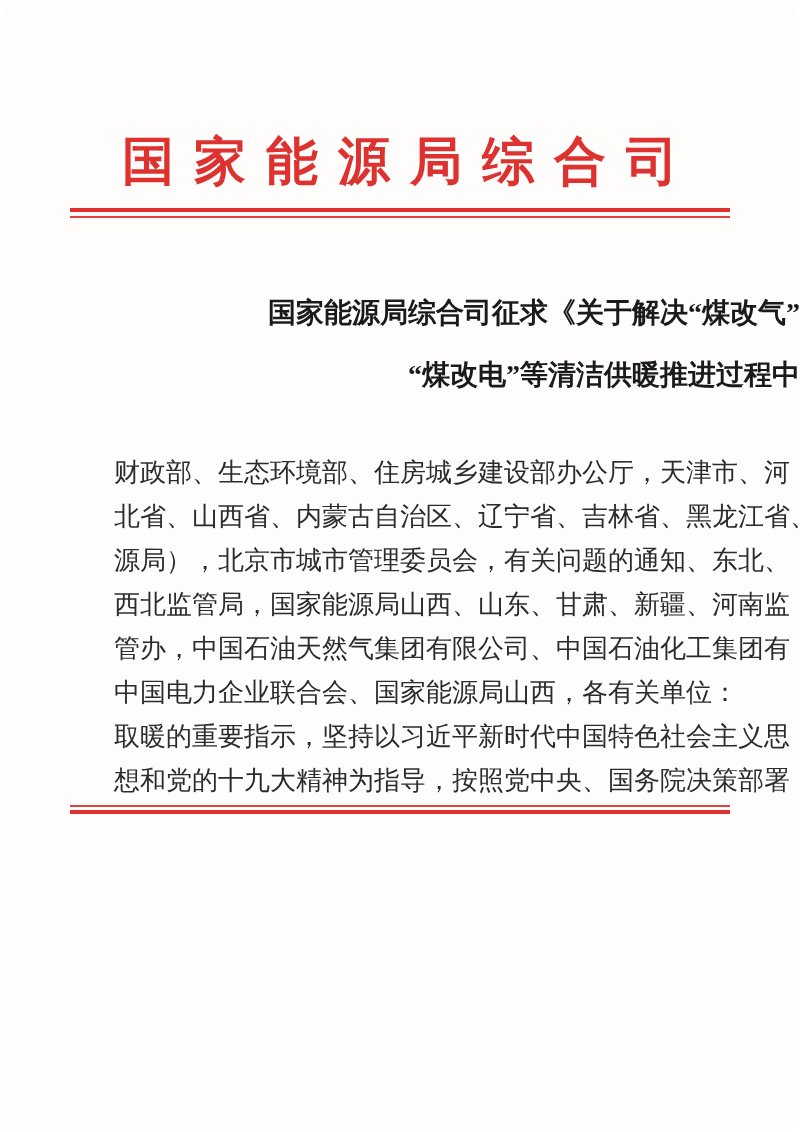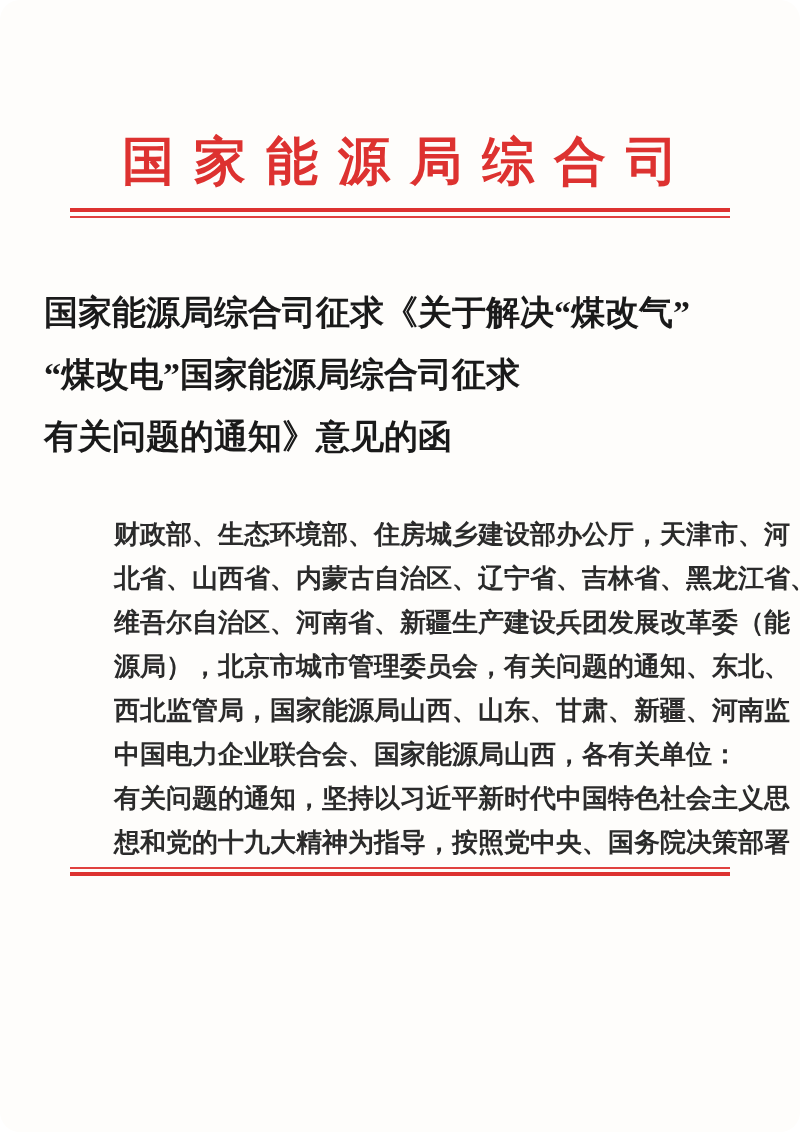--- a/index.html
+++ b/index.html
@@ -38,43 +38,41 @@
   }
   .rule-thick { height: 0; border-top: 4px solid #dd3230; }
   .rule-thin  { height: 0; border-top: 2px solid #e0413f; }
   .rule-wrap.top .rule-thin  { margin-top: 4px; }
   .rule-wrap.bottom { margin-top: 2px; }
   .rule-wrap.bottom .rule-thick { margin-top: 3px; }
 
   
   .doc-title {
     margin-top: 64px;
-    text-align: left;
+    text-align: right;
     font-weight: bold;
     color: #1a1a1a;
-    font-size: 34px;
+    font-size: 28px;
     line-height: 62px;
-    padding-left: 44px;
   }
   .doc-title .title-line { white-space: nowrap; }
 
   
   .doc-body {
     width: 572px;
     margin: 45px auto 0 auto;
     font-size: 26px;
     color: #2b2b2b;
   }
   .doc-body .body-line {
     height: 44px;
     line-height: 44px;
     text-align: justify;
     text-align-last: justify;
     white-space: nowrap;
-    font-weight: bold;
   }
   .doc-body .body-line.para-end {
     text-align-last: left;
   }
   .doc-body .body-line.indent {
     text-indent: 2em;
   }
 </style>
 </head>
 <body>
@@ -85,32 +83,31 @@
     <span class="agency-name">国家能源局综合司</span>
   </div>
 
   <div class="rule-wrap top">
     <div class="rule-thick"></div>
     <div class="rule-thin"></div>
   </div>
 
   <div class="doc-title">
     <div class="title-line">国家能源局综合司征求《关于解决“煤改气”</div>
-    <div class="title-line">“煤改电”国家能源局综合司征求</div>
-    <div class="title-line">有关问题的通知》意见的函</div>
+    <div class="title-line">“煤改电”等清洁供暖推进过程中</div>
   </div>
 
   <div class="doc-body">
     <div class="body-line">财政部、生态环境部、住房城乡建设部办公厅，天津市、河</div>
     <div class="body-line">北省、山西省、内蒙古自治区、辽宁省、吉林省、黑龙江省、</div>
-    <div class="body-line">维吾尔自治区、河南省、新疆生产建设兵团发展改革委（能</div>
     <div class="body-line">源局），北京市城市管理委员会，有关问题的通知、东北、</div>
     <div class="body-line">西北监管局，国家能源局山西、山东、甘肃、新疆、河南监</div>
+    <div class="body-line">管办，中国石油天然气集团有限公司、中国石油化工集团有</div>
     <div class="body-line para-end">中国电力企业联合会、国家能源局山西，各有关单位：</div>
-    <div class="body-line">有关问题的通知，坚持以习近平新时代中国特色社会主义思</div>
+    <div class="body-line">取暖的重要指示，坚持以习近平新时代中国特色社会主义思</div>
     <div class="body-line">想和党的十九大精神为指导，按照党中央、国务院决策部署，</div>
   </div>
 
   <div class="rule-wrap bottom">
     <div class="rule-thin"></div>
     <div class="rule-thick"></div>
   </div>
 
 </div>
 

